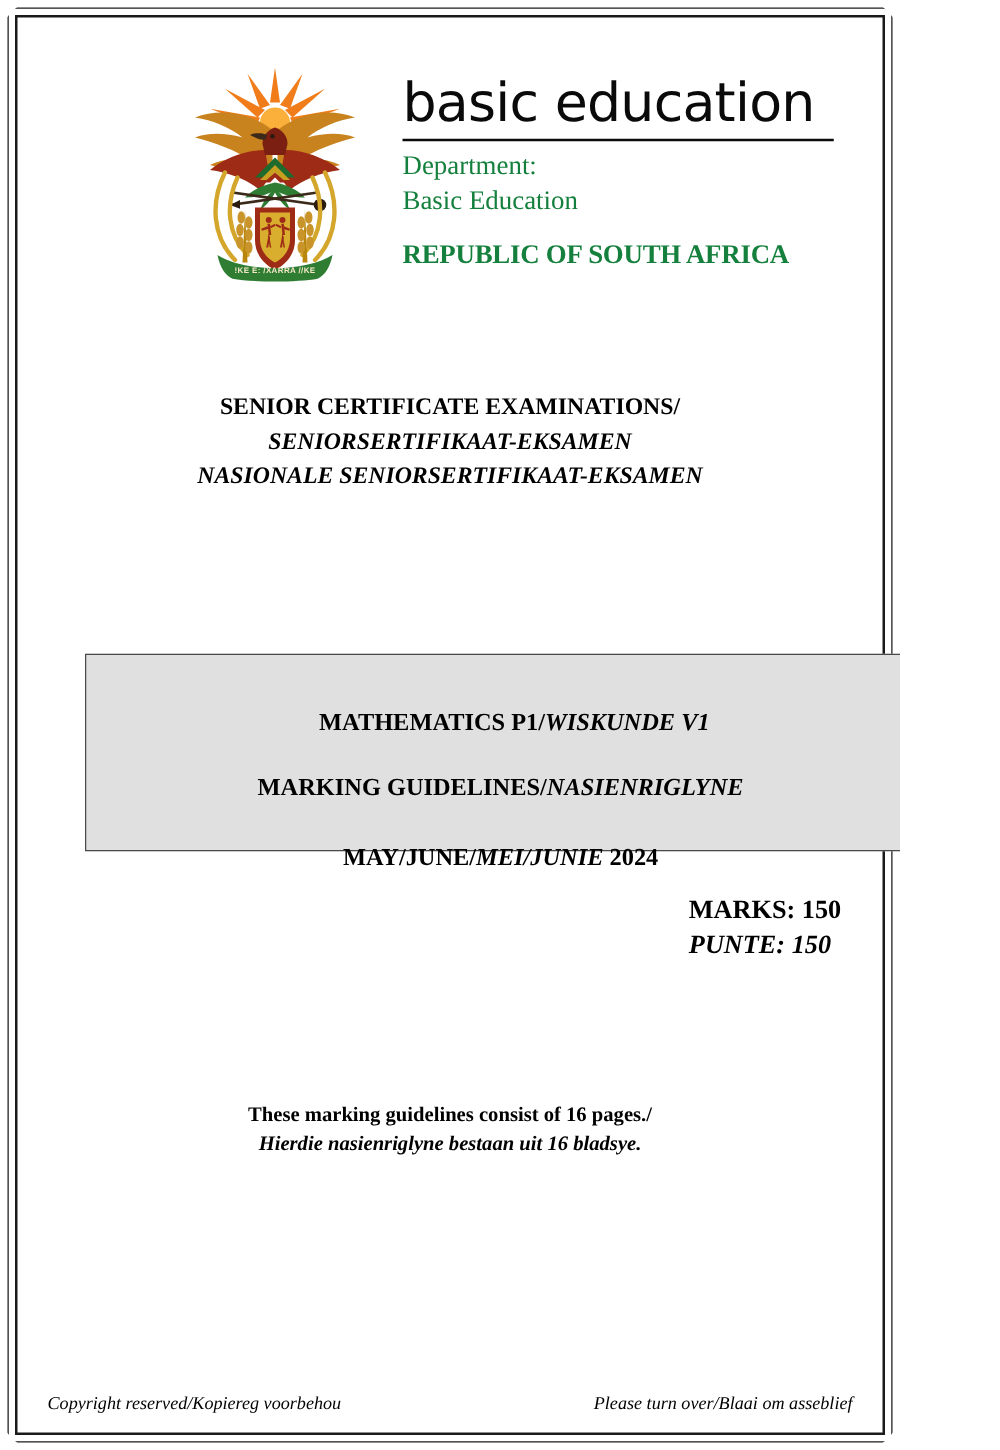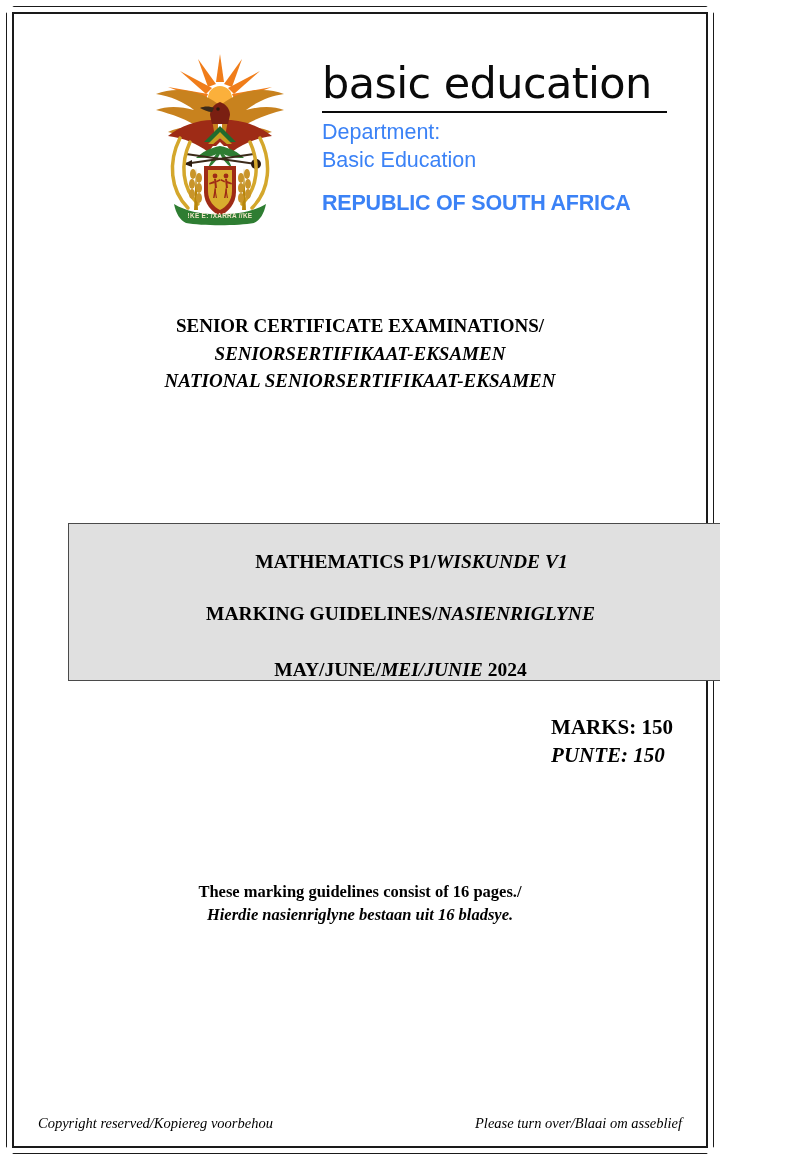--- a/index.html
+++ b/index.html
@@ -79,25 +79,25 @@
     color: #0a0a0a;
     white-space: nowrap;
   }
   .wordmark-rule {
     height: 2.5px;
     background: #0a0a0a;
     margin: 5px 0 6px 0;
     width: 345px;
   }
   .wordmark-sub {
-    font-family: Liberation Sans, sans-serif;
+    font-family: Liberation Serif, serif;
     font-size: 21.5px;
     font-weight: 400;
     line-height: 1.28;
-    color: #3b82f6;
+    color: #15803d;
     white-space: nowrap;
   }
   .wordmark-sub.bold { font-weight: 700; letter-spacing: -0.2px; margin-top: 16px; }
 
   
   .exam-title {
     position: absolute;
     left: 0;
     right: 0;
     top: 290px;
@@ -118,21 +118,21 @@
     background: #e0e0e0;
     border: 1.5px solid #4a4a4a;
     box-sizing: border-box;
     text-align: center;
   }
   .paper-line {
     font-size: 19.5px;
     font-weight: 700;
     line-height: 1.2;
   }
-  .paper-line.l1 { margin-top: 26px; padding-left: 22px; }
+  .paper-line.l1 { margin-top: 43px; padding-left: 22px; }
   .paper-line.l2 { margin-top: 29px; }
   .paper-line.l3 { margin-top: 32px; }
   .paper-line .it { font-style: italic; }
 
   
   .marks {
     position: absolute;
     right: 25px;
     top: 692px;
     text-align: left;
@@ -277,21 +277,21 @@
         <div class="wordmark-rule"></div>
         <div class="wordmark-sub">Department:</div>
         <div class="wordmark-sub">Basic Education</div>
         <div class="wordmark-sub bold">REPUBLIC OF SOUTH AFRICA</div>
       </div>
     </div>
 
     <div class="exam-title">
       <div>SENIOR CERTIFICATE EXAMINATIONS/</div>
       <div class="it">SENIORSERTIFIKAAT-EKSAMEN</div>
-      <div class="it">NATIONAL SENIORSERTIFIKAAT-EKSAMEN</div>
+      <div class="it">NASIONALE SENIORSERTIFIKAAT-EKSAMEN</div>
     </div>
 
     <div class="paper-box">
       <div class="paper-line l1"><span>MATHEMATICS P1/</span><span class="it">WISKUNDE V1</span></div>
       <div class="paper-line l2"><span>MARKING GUIDELINES/</span><span class="it">NASIENRIGLYNE</span></div>
       <div class="paper-line l3"><span>MAY/JUNE/</span><span class="it">MEI/JUNIE</span><span> 2024</span></div>
     </div>
 
     <div class="marks">
       <div>MARKS: 150</div>

